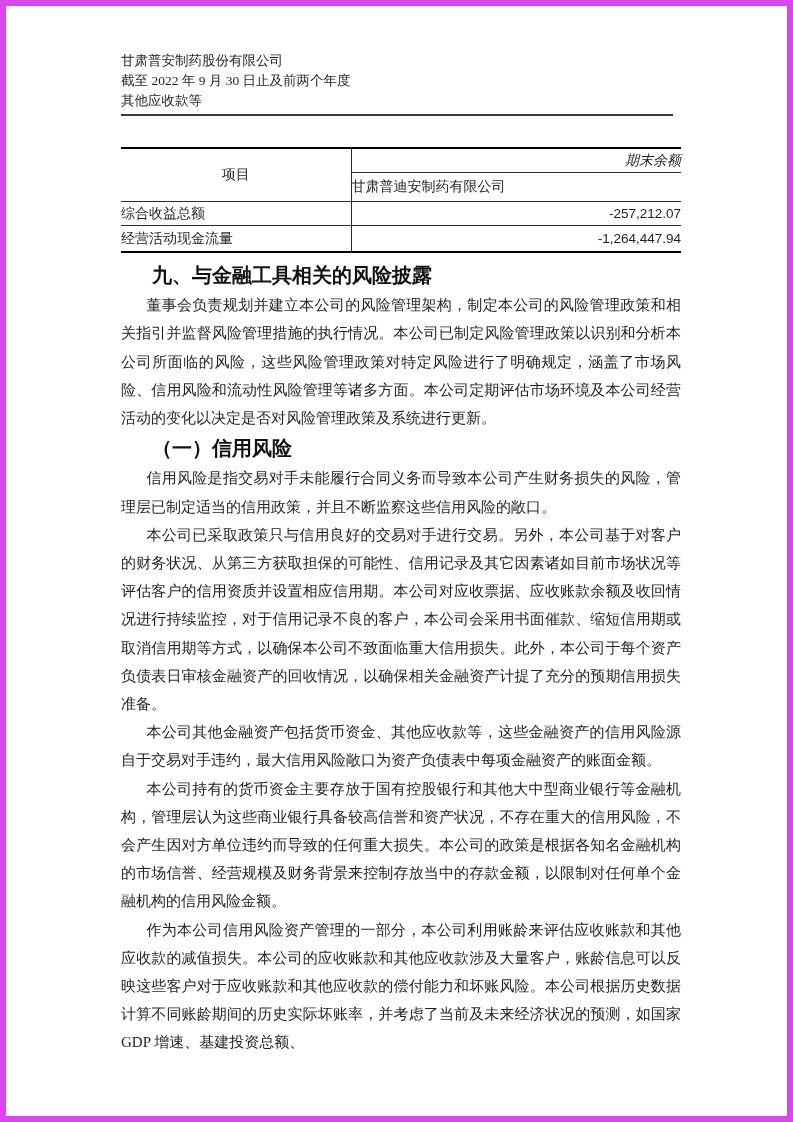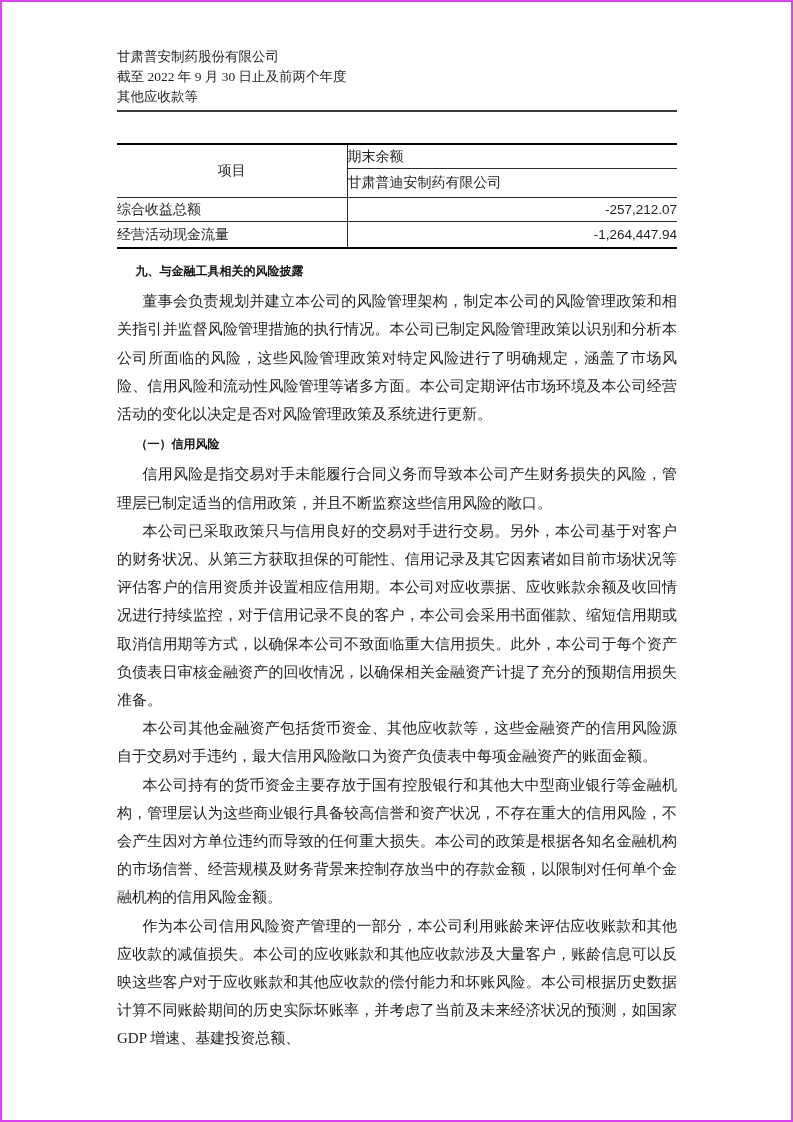--- a/index.html
+++ b/index.html
@@ -2,21 +2,21 @@
 <html lang="zh"><head>
 <meta charset="utf-8">
 <style>
   html, body { margin: 0; padding: 0; background: #ffffff; }
   .page {
     position: relative;
     width: 793px;
     height: 1122px;
     box-sizing: border-box;
     background: #ffffff;
-    border: 2px solid #d946ef;
+    border: 6px solid #d946ef;
     padding: 0 114px 0 115px;
     font-family: "Liberation Serif", "DejaVu Serif", serif;
     color: #1f1f1f;
     overflow: hidden;
   }
 
   
   .doc-header {
     margin-top: 45px;
     font-size: 13.5px;
@@ -41,21 +41,21 @@
     vertical-align: middle;
     border-bottom: 1px solid #2b2b2b;
   }
   table.summary .col1 { width: 230px; }
   table.summary .col2 { width: 330px; }
   td.item-cell {
     text-align: center;
     border-right: 1px solid #2b2b2b;
     border-bottom: 1px solid #2b2b2b;
   }
-  td.group-cell { text-align: left; height: 23px; }
+  td.group-cell { text-align: right; height: 23px; font-style: italic; }
   td.sub-cell   { text-align: left; height: 28px; }
   td.label-cell {
     text-align: left;
     padding-left: 4px;
     height: 23px;
     border-right: 1px solid #2b2b2b;
   }
   td.value-cell {
     text-align: right;
     padding-right: 6px;
@@ -74,21 +74,21 @@
     text-align: justify;
     text-align-last: left;
   }
   .body-text p {
     margin: 0;
     text-indent: 1.7em;
   }
   h2.sec, h3.sub {
     margin: 2px 0;
     font-family: "Liberation Sans", "DejaVu Sans", sans-serif;
-    font-size: 12px;
+    font-size: 20px;
     font-weight: bold;
     line-height: 28.2px;
     text-indent: 1.55em;
     color: #111;
   }
 
   
   .page-footer {
     position: absolute;
     top: 1043px;

